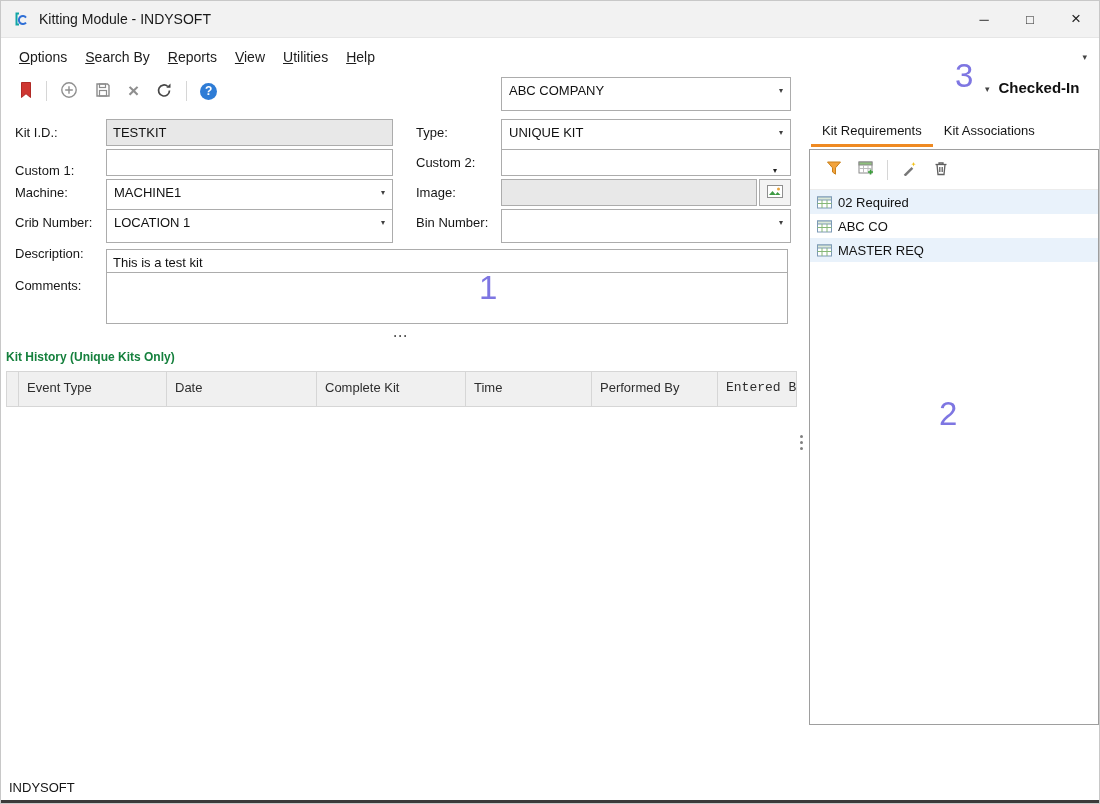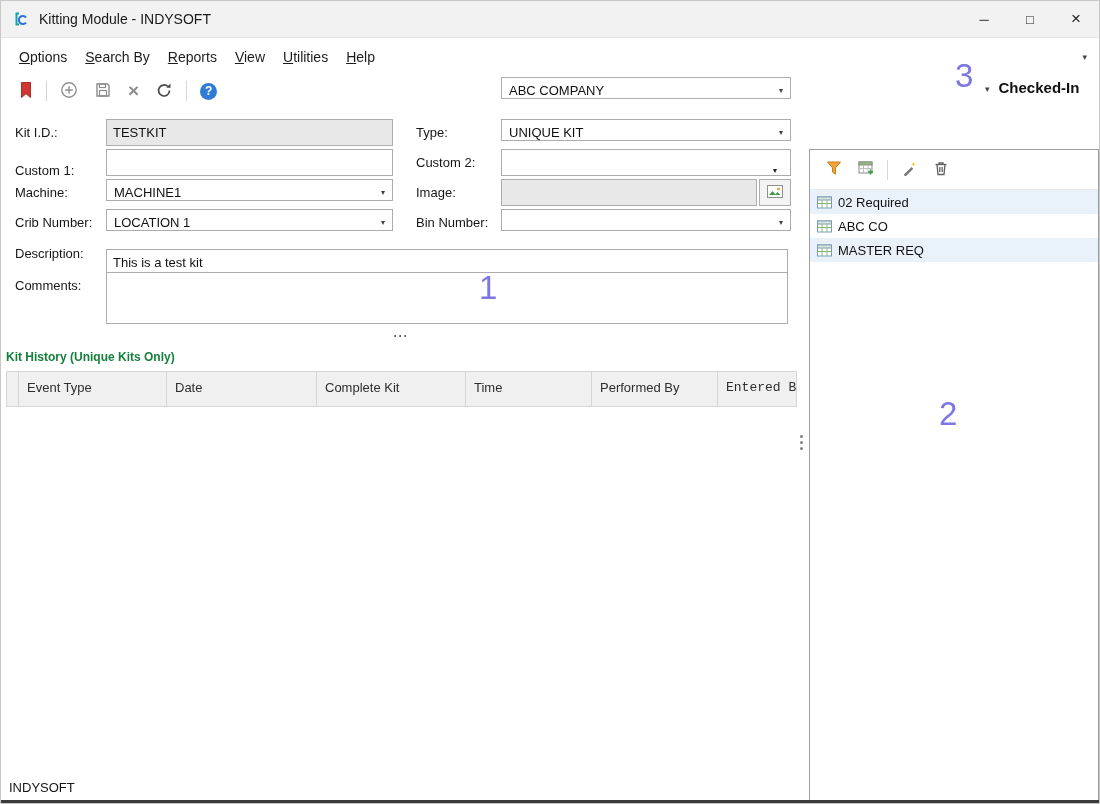--- a/index.html
+++ b/index.html
@@ -26,21 +26,21 @@
   
   .toolbar{position:absolute;left:0;top:72px;width:500px;height:36px;display:flex;align-items:center;
     padding-left:10px;box-sizing:border-box;}
   .tbtn{background:none;border:none;padding:4px 8px;display:flex;align-items:center;justify-content:center;cursor:default;}
   .tsep{width:1px;height:20px;background:#d6d6d6;margin:0 5px;}
   .xglyph{font-size:19px;color:#8f8f8f;line-height:16px;font-weight:bold;}
   .help-circle{width:17px;height:17px;border-radius:50%;background:#2e7cd6;color:#fff;font-size:12px;
     font-weight:bold;display:flex;align-items:center;justify-content:center;}
 
   
-  .combo{position:absolute;height:22px;border:1px solid #acacac;background:#fff;box-sizing:border-box;font-size:13px;}
+  .combo{position:absolute;height:34px;border:1px solid #acacac;background:#fff;box-sizing:border-box;font-size:13px;}
   .combo-value{position:absolute;left:7px;top:0;line-height:25px;color:#111;white-space:nowrap;}
   .combo-chev{position:absolute;right:7px;top:0;line-height:25px;font-size:8px;color:#404040;}
   .field-label{position:absolute;font-size:13px;line-height:27px;color:#161616;}
   .tfield{position:absolute;height:27px;border:1px solid #acacac;background:#fff;box-sizing:border-box;
     font-size:13px;padding:0 6px;color:#111;font-family:inherit;}
   .tfield.readonly{background:#e8e8e8;}
   textarea.tfield{resize:none;padding-top:4px;}
   .img-btn{position:absolute;border:1px solid #acacac;background:#f3f3f3;box-sizing:border-box;
     display:flex;align-items:center;justify-content:center;padding:0;}
   .img-dd{position:absolute;font-size:8px;color:#222;}
@@ -70,21 +70,21 @@
   .ci-chev{font-size:9px;color:#444;padding-top:3px;}
   .ci-label{font-size:15px;font-weight:bold;color:#101010;}
 
   
   .annot{position:absolute;font-size:33px;color:#7e76e2;}
 
   
   .tabs{position:absolute;left:810px;top:115px;display:flex;height:31px;}
   .tab{padding:0 11px;font-size:13px;line-height:29px;color:#151515;border-bottom:3px solid transparent;box-sizing:border-box;}
   .tab.selected{border-bottom-color:#ef8a22;}
-  .panel{position:absolute;left:808px;top:148px;width:290px;height:656px;border:1px solid #9e9e9e;
+  .panel{position:absolute;left:808px;top:148px;width:290px;height:576px;border:1px solid #9e9e9e;
     background:#fff;box-sizing:border-box;}
   .panel-toolbar{height:39px;display:flex;align-items:center;padding-left:8px;border-bottom:1px solid #ececec;}
   .req-item{height:24px;display:flex;align-items:center;padding-left:7px;font-size:13px;color:#121212;}
   .req-item.alt{background:#e9f2fb;}
   .req-icon{display:flex;margin-right:6px;}
   .summary{position:absolute;left:808px;top:727px;width:290px;height:45px;border:1px solid #9e9e9e;
     box-sizing:border-box;background:#fff;padding:3px 6px;font-size:13px;line-height:19px;color:#111;}
 
   
   .statusbar-text{position:absolute;left:8px;top:779px;font-size:13px;color:#151515;}
@@ -232,20 +232,24 @@
     <div class="hcell">Performed By</div>
     <div class="hcell">Entered By</div>
   </div>
 
   <div class="vsplit">
       <i></i>
       <i></i>
       <i></i>
     </div>
 
+  <div class="tabs">
+    <div class="tab selected">Kit Requirements</div>
+    <div class="tab">Kit Associations</div>
+  </div>
 
   <div class="panel">
     <div class="panel-toolbar">
       <button class="tbtn">
         <span>
           <svg width="16" height="16" viewBox="0 0 16 16">
             <path d="M1.5 2h13l-5 5.8v6.4l-3-2.2V7.8z" fill="#f2a33c" stroke="#c9801a"></path>
           </svg>
         </span>
       </button>

